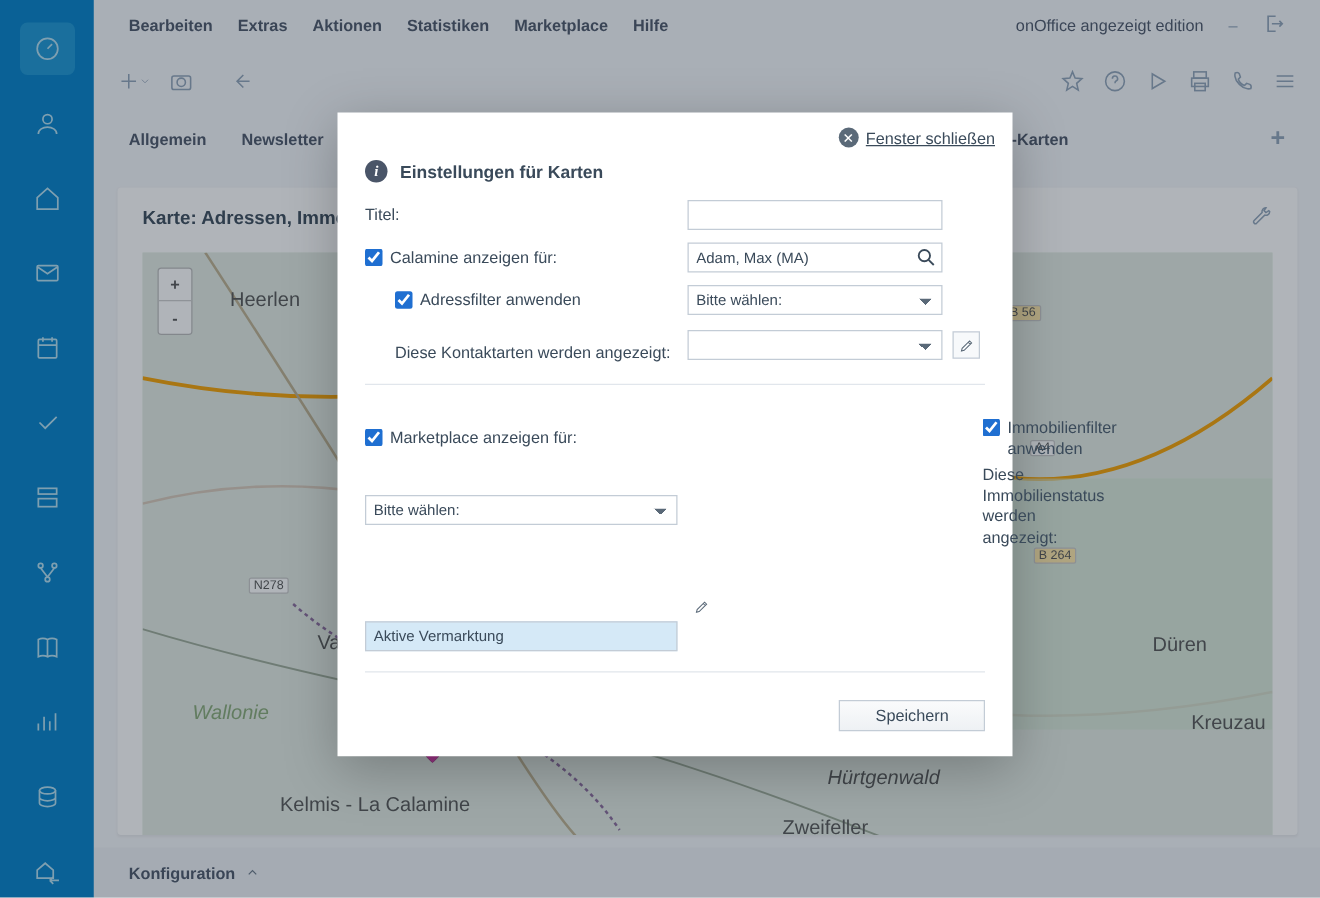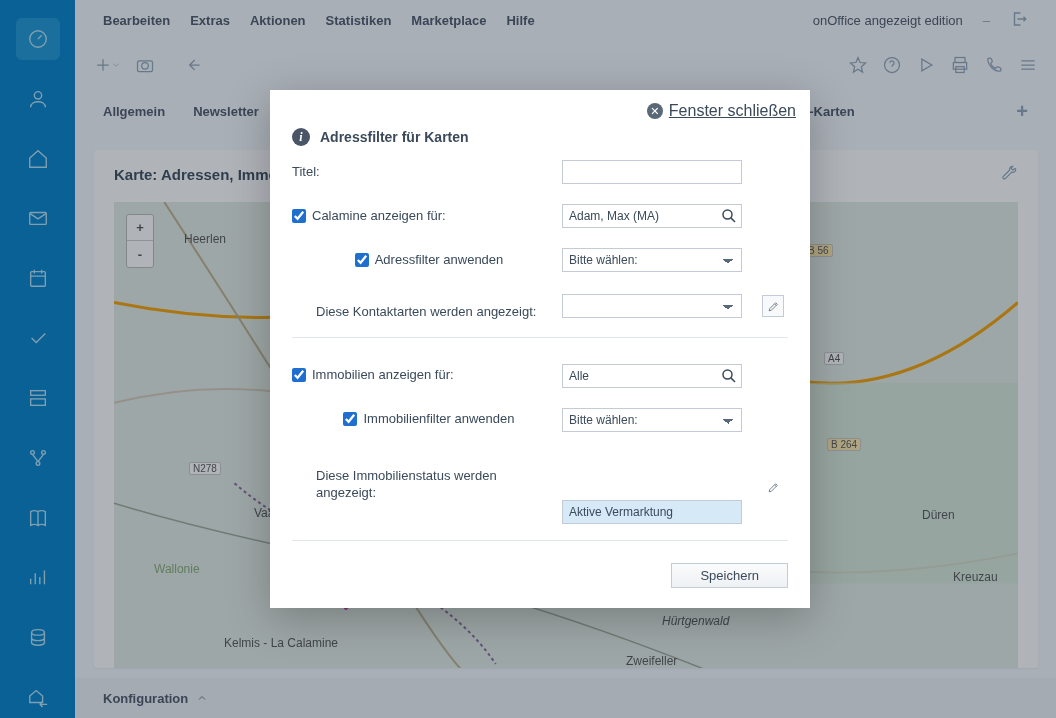--- a/index.html
+++ b/index.html
@@ -30,44 +30,44 @@
 
 
 .panel { position: absolute; left: 94px; top: 150px; right: 18px; bottom: 50px; background: #fff; border-radius: 3px; box-shadow: 0 1px 2px rgba(0,0,0,.05); }
 .panel-head { display:flex; align-items:center; padding: 14px 20px; }
 .panel-title { font-weight: 700; font-size: 15px; color: #3a4a5a; }
 .panel-head .spacer{flex:1}
 .wrench { color: #8fa3b8; cursor: pointer; }
 
 .map { position: absolute; left: 20px; right: 20px; top: 52px; bottom: 0; background: #e0ede0; overflow: hidden; }
 .map-bg { position:absolute; inset:0; }
-.map-label { position:absolute; font-size:12px; color:#555; pointer-events:none; }
+.map-label { position:absolute; font-size:16px; color:#555; pointer-events:none; }
 .map-road { position:absolute; font-size:10px; background:#fff; border:1px solid #c8c8c8; border-radius:2px; padding:0 3px; color:#555; pointer-events:none; }
 .zoom { position: absolute; left: 12px; top: 12px; width: 28px; background: #fff; border: 1px solid #bbb; border-radius: 3px; overflow: hidden; z-index:2;}
 .zoom div { height: 26px; display:flex; align-items:center; justify-content:center; font-weight:700; color:#555; cursor:pointer;}
 .zoom div:first-child { border-bottom: 1px solid #ccc; }
 
 
 .configbar { position: absolute; left: 75px; bottom: 0; right: 0; height: 40px; background: #eef2f6; display: flex; align-items: center; padding: 0 28px; font-weight: 600; color: #4a5568; cursor: pointer; gap: 8px; }
 
 
 .overlay { position: absolute; inset: 0; background: rgba(30,40,55,.35); z-index: 10; }
 
 
 .dialog { position: absolute; left: 270px; top: 90px; width: 540px; background: #fff; z-index: 20; box-shadow: 0 10px 40px rgba(0,0,0,.25); padding-bottom: 20px; }
 .dlg-close { position: absolute; top: 12px; right: 14px; display: flex; align-items: center; gap: 6px; cursor: pointer; }
 .dlg-close .x-icon { width: 16px; height: 16px; background: #5a6978; border-radius: 50%; display:flex; align-items:center; justify-content:center; color:#fff; font-size:11px; }
-.dlg-close .x-label { text-decoration: underline; color: #3a4a5a; font-size: 16px; }
+.dlg-close .x-label { text-decoration: underline; color: #3a4a5a; font-size: 13px; }
 .dlg-title-row { display:flex; align-items:center; gap: 10px; padding: 38px 22px 0 22px; }
 .dlg-title-row .info-icon { width: 18px; height: 18px; background: #4a5568; border-radius: 50%; color:#fff; font-style: italic; font-weight:700; font-family: Georgia, serif; display:flex; align-items:center; justify-content:center; font-size:12px; }
 .dlg-title { font-weight: 700; font-size: 14px; color: #3a4a5a; }
 .dlg-body { padding: 14px 22px 4px 22px; }
-.form-grid { display: grid; grid-template-columns: 250px 1fr 26px; column-gap: 8px; row-gap: 10px; align-items: center; gap: 20px; }
+.form-grid { display: grid; grid-template-columns: 250px 1fr 26px; column-gap: 8px; row-gap: 10px; align-items: center; }
 .form-grid .lbl { display:flex; align-items:flex-start; gap: 6px; color:#3a4a5a; line-height:1.3; }
-.lbl.indent { padding-left: 24px; justify-content: center; }
+.lbl.indent { padding-left: 24px; }
 .lbl.indent2 { padding-left: 24px; margin-top: 12px; }
 .form-grid input[type="text"], .form-grid select { width: 100%; height: 24px; border: 1px solid #c3ccd6; padding: 0 6px; font-size: 12px; color:#3a4a5a; background:#fff; }
 .form-grid select { appearance: none; background-image: linear-gradient(45deg, transparent 50%, #5a6978 50%), linear-gradient(135deg, #5a6978 50%, transparent 50%); background-position: calc(100% - 13px) 10px, calc(100% - 8px) 10px; background-size: 5px 5px, 5px 5px; background-repeat: no-repeat; }
 .form-grid .with-search { position: relative; }
 .form-grid .with-search input { padding-right: 26px; }
 .form-grid .with-search .mag { position:absolute; right:4px; top:3px; width:18px; height:18px; cursor:pointer; }
 .edit-btn { width:22px; height:22px; border:1px solid #c3ccd6; background:#f7f9fb; display:flex; align-items:center; justify-content:center; cursor:pointer; }
 .edit-btn svg, .edit-plain svg { width:13px; height:13px; stroke:#5a6978; fill:none; stroke-width:1.5;}
 .edit-plain { width:22px; height:22px; display:flex; align-items:center; justify-content:center; cursor:pointer;}
 .hr { height: 1px; background: #e1e6ec; margin: 12px 22px; }
@@ -258,26 +258,26 @@
       <div>-</div>
     </div>
     <div class="map-label" style="left:70px;top:30px">Heerlen</div>
     <div class="map-label" style="left:226px;top:306px;font-weight:600">Aachen</div>
     <div class="map-label" style="left:440px;top:328px">Stolberg</div>
     <div class="map-label" style="left:808px;top:306px">Düren</div>
     <div class="map-label" style="left:839px;top:368px">Kreuzau</div>
     <div class="map-label" style="left:548px;top:412px;font-style:italic">Hürtgenwald</div>
     <div class="map-label" style="left:140px;top:304px">Vaals</div>
     <div class="map-label" style="left:110px;top:434px">Kelmis - La Calamine</div>
-    <div class="map-label" style="left:40px;top:360px;color:#8a7">Wallonie</div>
+    <div class="map-label" style="left:40px;top:360px;font-style:italic;color:#8a7">Wallonie</div>
     <div class="map-label" style="left:512px;top:452px">Zweifeller</div>
     <div class="map-road" style="left:710px;top:150px">A4</div>
     <div class="map-road" style="left:560px;top:260px">A4</div>
     <div class="map-road" style="left:378px;top:90px">A44</div>
-    <div class="map-road" style="left:75px;top:260px">N278</div>
+    <div class="map-road" style="left:85px;top:260px">N278</div>
     <div class="map-road" style="left:713px;top:236px;background:#ffe9a8">B 264</div>
     <div class="map-road" style="left:690px;top:42px;background:#ffe9a8">B 56</div>
     <div class="marker" style="left:258px;top:296px"><svg viewBox="0 0 24 24">
           <path d="M12 2 C7 2 4 6 4 10 c0 6 8 12 8 12 s8-6 8-12 C20 6 17 2 12 2 Z M12 13 a3 3 0 1 1 0-6 a3 3 0 0 1 0 6 Z"></path>
         </svg></div>
     <div class="marker" style="left:376px;top:348px"><svg viewBox="0 0 24 24">
           <path d="M12 2 C7 2 4 6 4 10 c0 6 8 12 8 12 s8-6 8-12 C20 6 17 2 12 2 Z M12 13 a3 3 0 1 1 0-6 a3 3 0 0 1 0 6 Z"></path>
         </svg></div>
     <div class="marker" style="left:220px;top:386px"><svg viewBox="0 0 24 24">
           <path d="M12 2 C7 2 4 6 4 10 c0 6 8 12 8 12 s8-6 8-12 C20 6 17 2 12 2 Z M12 13 a3 3 0 1 1 0-6 a3 3 0 0 1 0 6 Z"></path>
@@ -294,21 +294,21 @@
 
 <div class="overlay"></div>
 
 <div class="dialog">
   <div class="dlg-close">
     <span class="x-icon">✕</span>
     <span class="x-label">Fenster schließen</span>
   </div>
   <div class="dlg-title-row">
     <span class="info-icon">i</span>
-    <span class="dlg-title">Adressfilter für Karten</span>
+    <span class="dlg-title">Einstellungen für Karten</span>
   </div>
 
   <div class="dlg-body">
     <div class="form-grid">
       <div class="lbl">Titel:</div>
       <input type="text" value="" style="">
       <div></div>
 
       <label class="lbl">
           <input type="checkbox" checked="" style="">
@@ -339,29 +339,22 @@
         </div>
     </div>
   </div>
 
   <div class="hr"></div>
 
   <div class="dlg-body">
     <div class="form-grid">
       <label class="lbl">
           <input type="checkbox" checked="" style="">
-          <span>Immobilien anzeigen für:</span>
+          <span>Marketplace anzeigen für:</span>
         </label>
-      <div class="with-search">
-        <input type="text" value="Alle" style="">
-        <svg class="mag" viewBox="0 0 24 24" fill="none" stroke="#3a4a5a" stroke-width="2">
-            <circle cx="10" cy="10" r="6"></circle>
-            <path d="M20 20 L14.5 14.5"></path>
-          </svg>
-      </div>
       <div></div>
 
       <label class="lbl indent">
           <input type="checkbox" checked="" style="">
           <span>Immobilienfilter anwenden</span>
         </label>
       <select><option>Bitte wählen:</option></select>
       <div></div>
 
       <div class="lbl indent2" style="margin-top:-6px">Diese Immobilienstatus werden angezeigt:</div>

